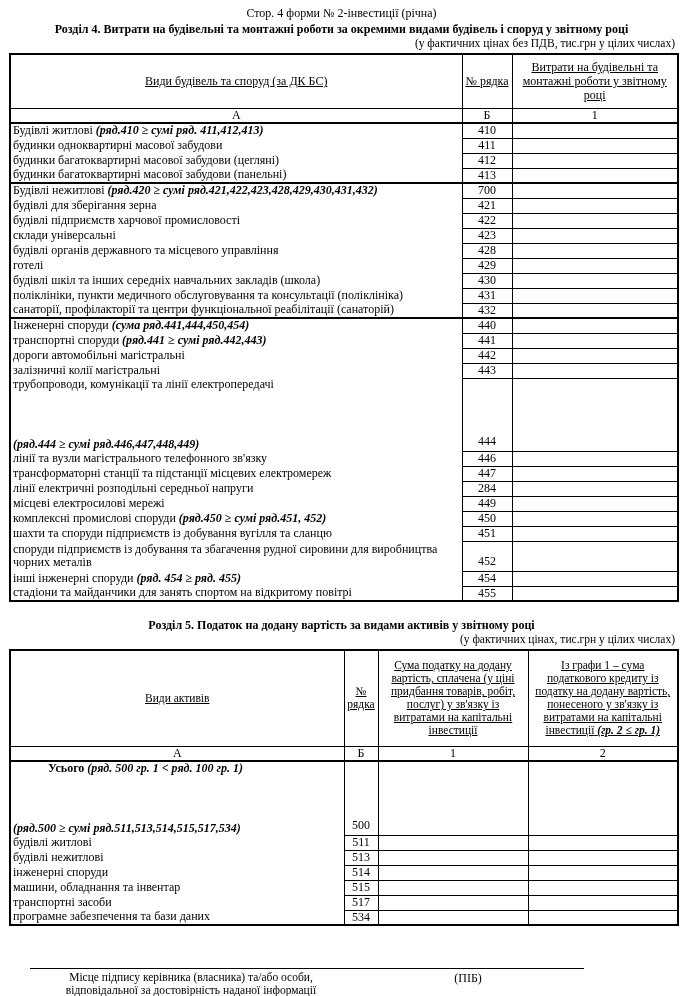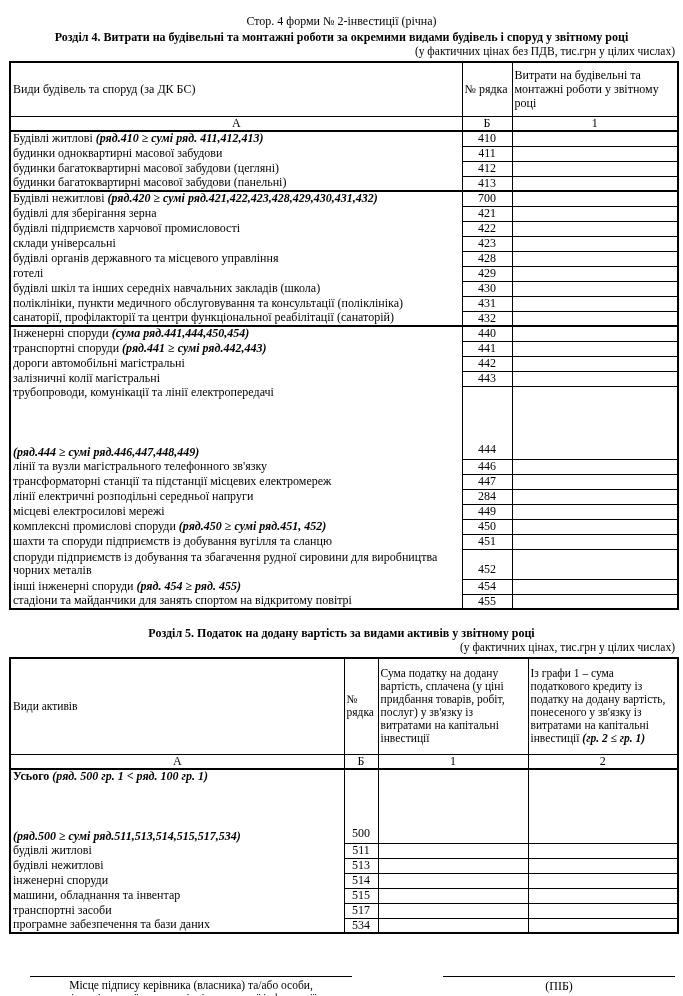--- a/index.html
+++ b/index.html
@@ -3,52 +3,52 @@
 <meta charset="utf-8">
 <style>
   * { box-sizing: border-box; }
   html,body { margin:0; padding:0; background:#fff; }
   .page {
     width:683px; height:996px; overflow:hidden;
     background:#fff; color:#000;
     font-family:"Liberation Serif","DejaVu Serif",serif;
     font-size:12px;
   }
-  .page-header { padding-top:14px; text-align:center; font-size:12px; line-height:14px; }
+  .page-header { padding-top:6px; text-align:center; font-size:12px; line-height:14px; }
   .section-title { text-align:center; font-weight:bold; font-size:12px; line-height:15px; margin-top:2px; }
   .section-title.s5 { margin-top:16px; }
   .note { text-align:right; font-size:11.5px; line-height:13px; margin-right:8px; }
 
   table.t {
     border-collapse:collapse; table-layout:fixed;
     width:668px; margin-left:9px; margin-top:3px;
     border:2.5px solid #000;
   }
   .t th, .t td { border:1px solid #000; padding:0 2px; font-weight:normal; }
   .t1 .c-a{width:452px;} .t1 .c-b{width:50px;} .t1 .c-v{width:166px;}
   .t2 .c-a{width:334px;} .t2 .c-b{width:34px;} .t2 .c-1{width:150px;} .t2 .c-2{width:150px;}
-  .t thead th { text-align:left; vertical-align:middle; font-size:12px; line-height:14px; }
+  .t thead th { text-align:center; vertical-align:middle; font-size:12px; line-height:14px;text-decoration:underline; }
   .t1 thead th { height:54px; }
   .t2 thead th { height:96px; font-size:11.5px; line-height:13px; }
   .t .letter-row td { height:15px; text-align:center; border-bottom:2.5px solid #000; font-size:12px; line-height:13px; }
   .t tbody td { height:15px; font-size:12px; line-height:13.5px; vertical-align:middle; }
   .t tbody .col-a { border-top:none; border-bottom:none; }
   .t tbody .col-b { text-align:center; }
   .t tr.group-start td { border-top:2.5px solid #000; }
   .t tr.tall td { height:30px; }
   .t tr.tall .col-b { vertical-align:bottom; padding-bottom:2px; }
   .indent-0 { padding-left:8px; }
   .indent-1 { padding-left:22px; }
   .indent-2 { padding-left:44px; }
   .formula { font-weight:bold; font-style:italic; }
   .formula.blk { display:block;margin-top:46px; }
-  .b { font-weight:bold; }
+  .b { font-weight:bold;margin-left:35px; }
 
   .sig { margin-top:42px; }
-  .sig-row { display:flex; justify-content:space-between; margin-left:30px; margin-right:8px; }
+  .sig-row { display:flex; margin-left:30px; margin-right:8px; }
   .sig-row.second { margin-top:17px; }
   .sig-left { width:322px; text-align:center; }
   .sig-right { width:232px; text-align:center; }
   .sig-line { height:0; border-bottom:1px solid #000; margin-bottom:2px; }
   .sig-caption { font-size:11.5px; line-height:13px; text-align:center; }
   .pib { font-size:12px; line-height:14px; text-align:center; }
 
   .contacts { display:flex; align-items:flex-end; margin:22px 6px 0 38px; font-size:16px; line-height:14px; }
   .ul { border-bottom:1px solid #000; height:14px; }
   .ul.u1 { width:148px; margin-left:10px; }

